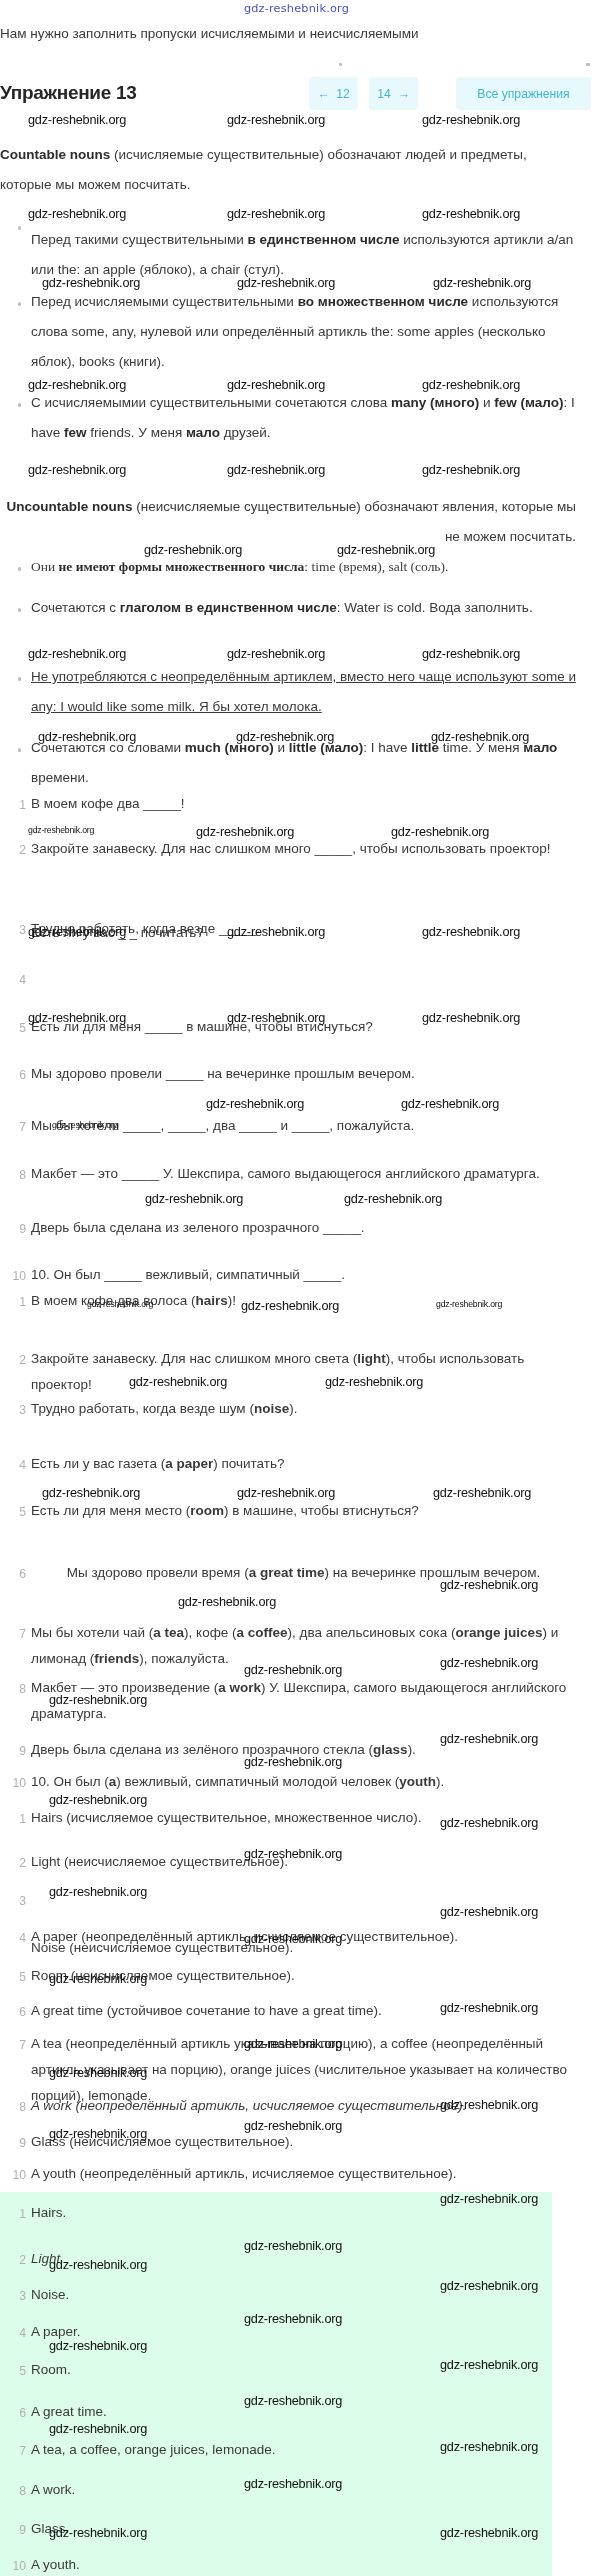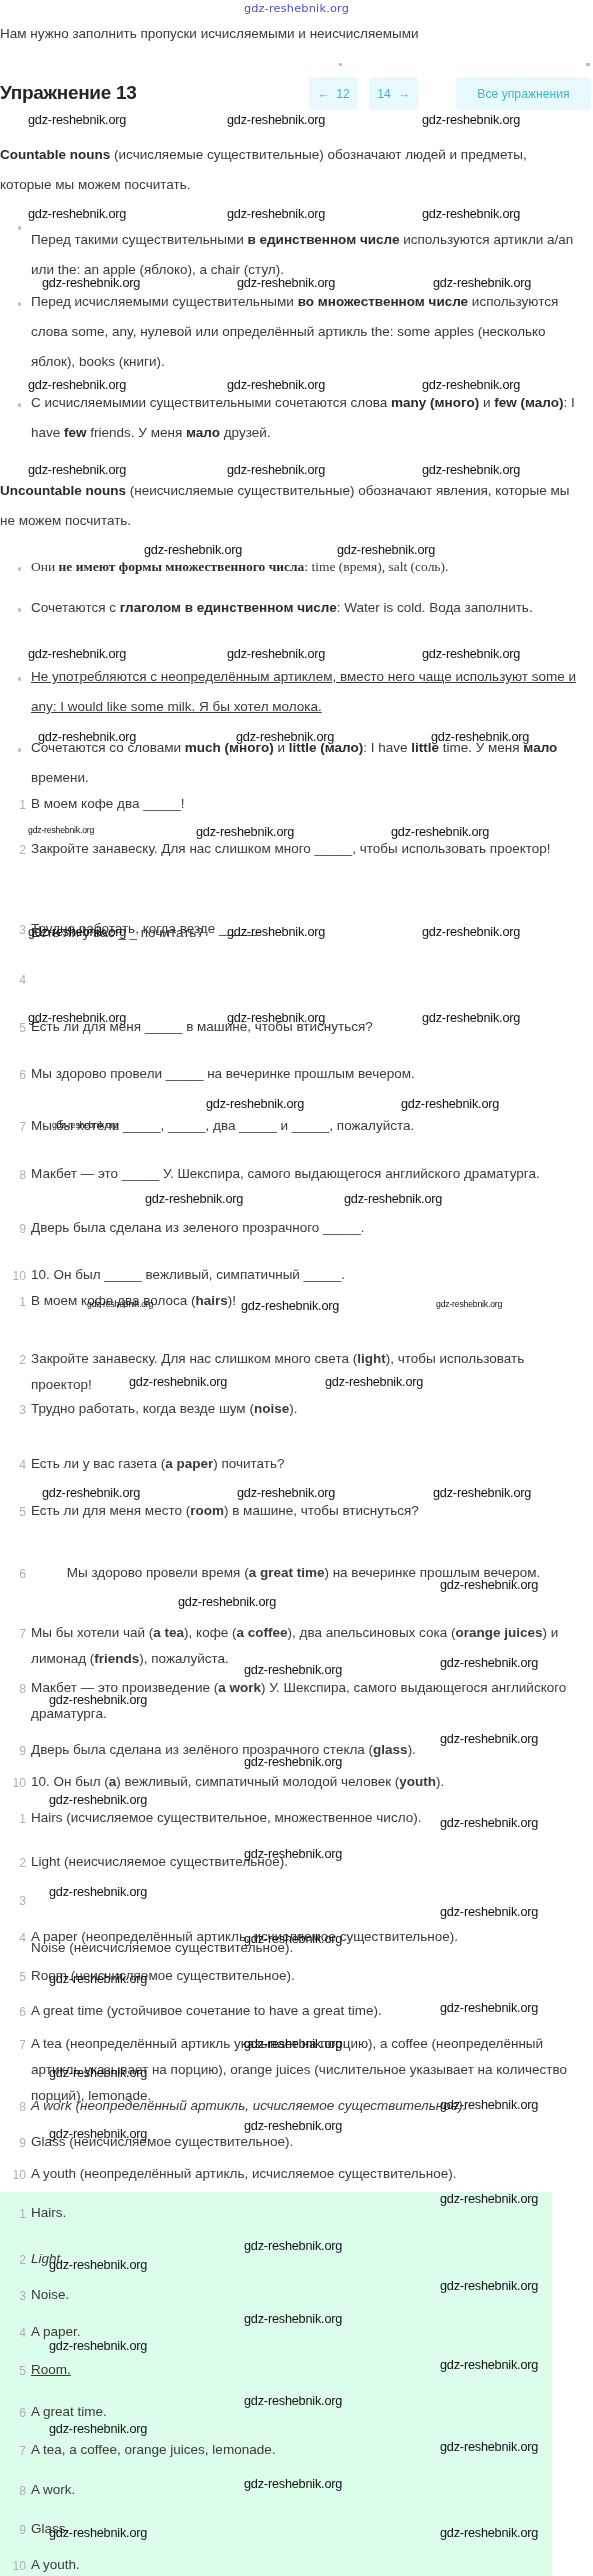--- a/index.html
+++ b/index.html
@@ -91,21 +91,21 @@
 <div class="abs bullet" style="top:302px;"></div>
 <div class="abs li" style="top:287px;">
   <span>Перед исчисляемыми существительными </span><b>во множественном числе</b><span> используются слова some, any, нулевой или определённый артикль the: some apples (несколько яблок), books (книги).</span>
 </div>
 
 <div class="abs bullet" style="top:403px;"></div>
 <div class="abs li" style="top:388px;">
   <span>С исчисляемымии существительными сочетаются слова </span><b>many (много)</b><span> и </span><b>few (мало)</b><span>: I have </span><b>few</b><span> friends. У меня </span><b>мало</b><span> друзей.</span>
 </div>
 
-<div class="abs p" style="top:476px;">
+<div class="abs p" style="top:492px;text-align:right;">
   <b>Uncountable nouns</b><span> (неисчисляемые существительные) обозначают явления, которые мы не можем посчитать.</span>
 </div>
 
 <div class="abs bullet" style="top:567px;"></div>
 <div class="abs li" style="top:552px;font-family:Liberation Serif, serif;">
   <span>Они </span><b>не имеют формы множественного числа</b><span>: time (время), salt (соль).</span>
 </div>
 
 <div class="abs bullet" style="top:608px;"></div>
 <div class="abs li" style="top:593px;">
@@ -264,21 +264,21 @@
     <div>
       <div class="abs num" style="top: 2289px; left: 0px;">3</div>
       <div class="abs ntext" style="top: 2282px;">Noise.</div>
     </div>
     <div>
       <div class="abs num" style="top: 2326px; left: 0px;">4</div>
       <div class="abs ntext" style="top: 2319px;">A paper.</div>
     </div>
     <div>
       <div class="abs num" style="top: 2364px; left: 0px;">5</div>
-      <div class="abs ntext" style="top: 2357px; text-decoration: underline;">Room.</div>
+      <div class="abs ntext" style="top: 2357px;">Room.</div>
     </div>
     <div>
       <div class="abs num" style="top: 2406px; left: 0px;">6</div>
       <div class="abs ntext" style="top: 2399px;">A great time.</div>
     </div>
     <div>
       <div class="abs num" style="top: 2444px; left: 0px;">7</div>
       <div class="abs ntext" style="top: 2437px;">A tea, a coffee, orange juices, lemonade.</div>
     </div>
     <div>

